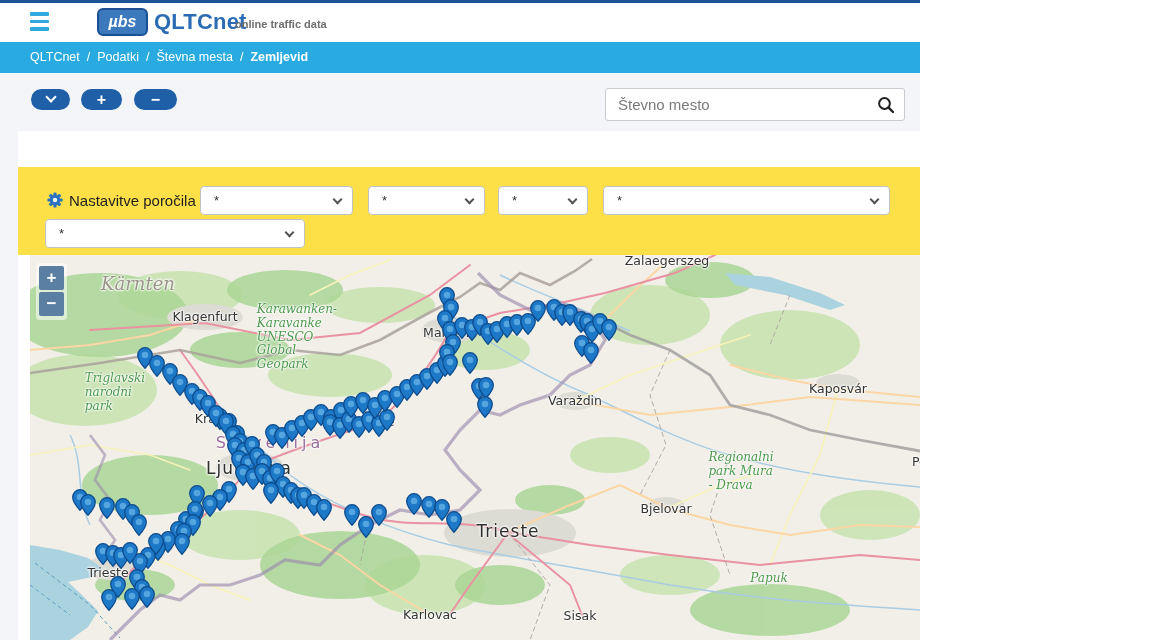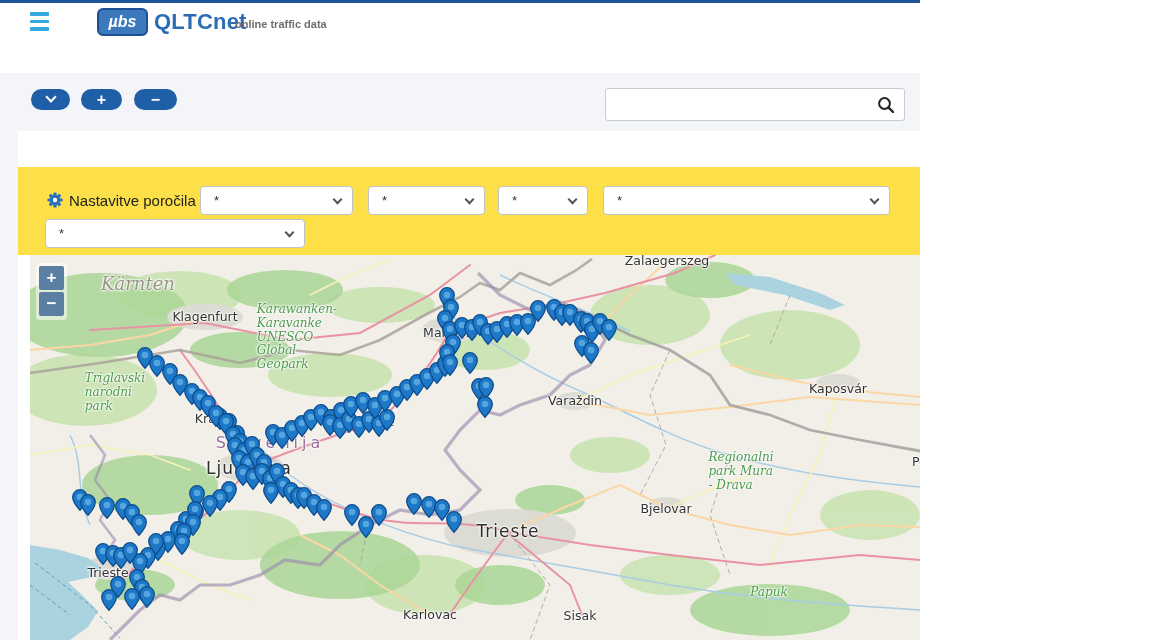--- a/index.html
+++ b/index.html
@@ -78,34 +78,38 @@
     <div class="hamburger">
       <span></span>
         <span></span>
         <span></span>
     </div>
     <div class="logobox">µbs</div>
     <div class="brand">QLTCnet</div>
     <div class="tagline">online traffic data</div>
   </header>
 
+  <nav class="breadcrumb">
+    <span class="crumb">QLTCnet</span><span class="sep">/</span><span class="crumb">Podatki</span><span class="sep">/</span><span class="crumb">Števna mesta</span><span class="sep">/</span><span class="crumb last">Zemljevid</span>
+  </nav>
 
   <div class="band"></div>
 
   <button class="pill" style="left:31px;width:39px;">
     <span class="chev"></span>
   </button>
   <button class="pill" style="left:81px;width:41px;">
     <span class="glyph">+</span>
   </button>
   <button class="pill" style="left:134px;width:43px;">
     <span class="glyph">−</span>
   </button>
 
   <div class="searchwrap">
+    <input type="text" placeholder="Števno mesto" style="">
     <span class="searchbtn">
       <svg width="20" height="20" viewBox="0 0 20 20">
         <circle cx="8.5" cy="8.5" r="5.4" fill="none" stroke="#222" stroke-width="2"></circle>
         <line x1="12.6" y1="12.6" x2="17" y2="17" stroke="#222" stroke-width="2.4" stroke-linecap="round"></line>
       </svg>
     </span>
   </div>
 
   <section class="panel">
 
@@ -254,21 +258,21 @@
           <div class="maplabel country" style="left: 240px; top: 188px;">Slovenija</div>
           <div class="maplabel big" style="left: 219px; top: 214px;">Ljubljana</div>
           <div class="maplabel city" style="left: 349px; top: 167px;">Celje</div>
           <div class="maplabel city" style="left: 545px; top: 146px;">Varaždin</div>
           <div class="maplabel city" style="left: 808px; top: 134px;">Kaposvár</div>
           <div class="maplabel city" style="left: 896px; top: 207px;">Pécs</div>
           <div class="maplabel park" style="left: 711px; top: 217px;">Regionalni
 park Mura
 - Drava</div>
           <div class="maplabel city" style="left: 636px; top: 254px;">Bjelovar</div>
-          <div class="maplabel park" style="left: 739px; top: 338px;">Papuk</div>
+          <div class="maplabel park" style="left: 739px; top: 324px;">Papuk</div>
           <div class="maplabel big" style="left: 478px; top: 277px;">Trieste</div>
           <div class="maplabel city" style="left: 400px; top: 360px;">Karlovac</div>
           <div class="maplabel city" style="left: 550px; top: 361px;">Sisak</div>
           <div class="maplabel city" style="left: 78px; top: 318px;">Trieste</div>
         </div>
       <div id="pin-layer">
           <div class="pinmark" style="left: 107px; top: 92px;"><svg width="16" height="22" viewBox="0 0 16 22">
               <path d="M8 0.7 C4 0.7 0.7 4 0.7 8 C0.7 13.3 8 21.3 8 21.3 C8 21.3 15.3 13.3 15.3 8 C15.3 4 12 0.7 8 0.7 Z" fill="#1E78C8" stroke="#0D4C8C" stroke-width="1.3"></path>
               <circle cx="8" cy="8" r="3.3" fill="#55A5DF"></circle>
             </svg></div>

